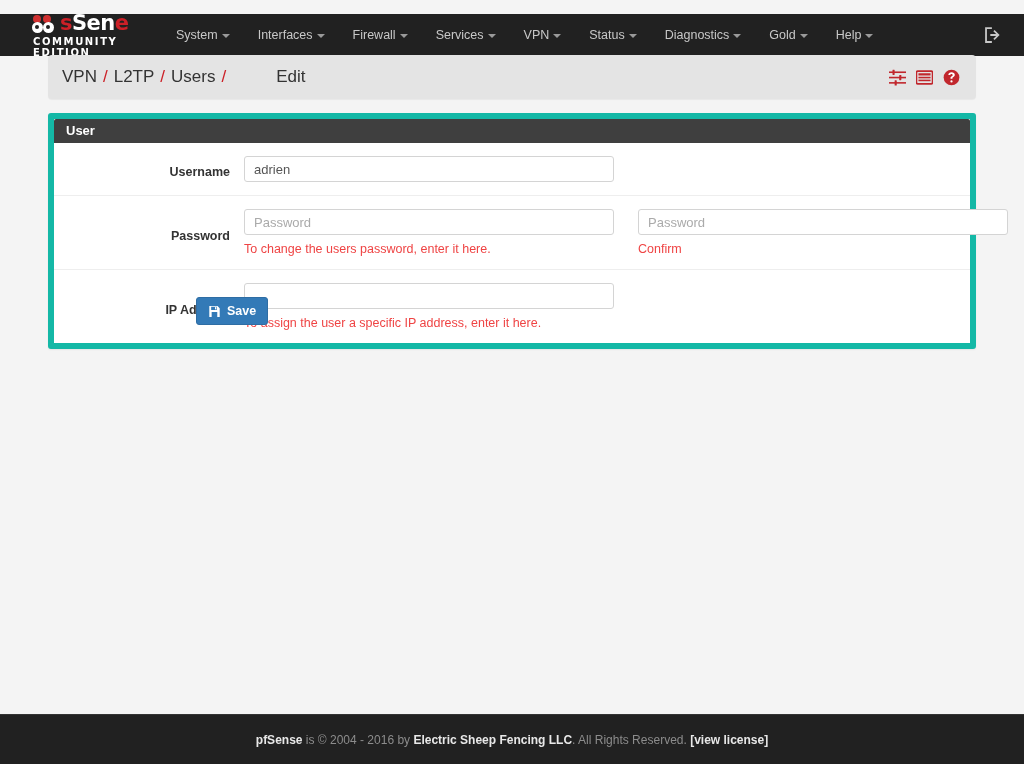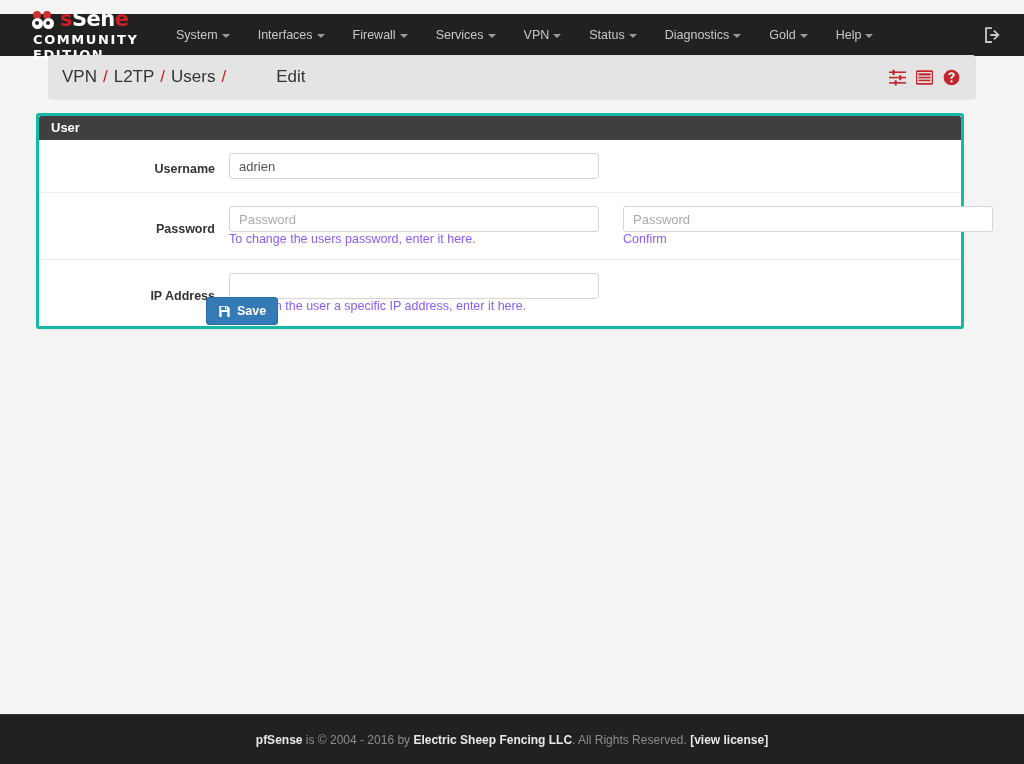--- a/index.html
+++ b/index.html
@@ -36,21 +36,21 @@
   .pf-c5 { width: 4px; height: 4px; background: #212121; left: 3px; top: 11px; }
   .pf-c6 { width: 4px; height: 4px; background: #212121; left: 14px; top: 11px; }
   .brand-word {
     font-family: "DejaVu Sans", sans-serif;
     font-size: 21px; font-weight: bold; line-height: 21px;
     letter-spacing: -0.5px;
   }
   .brand-word .w { color: #ffffff; }
   .brand-word .r { color: #cc2027; }
   .brand-sub {
-    color: #ffffff; font-size: 13px; font-weight: bold;
+    color: #ffffff; font-size: 10px; font-weight: bold;
     letter-spacing: 1.6px; margin-top: 2px; margin-left: 1px;
     font-family: "DejaVu Sans", sans-serif;
   }
   .navlinks { display: flex; align-items: center; margin-left: 22px; height: 36px; }
   .navlink {
     color: #c8c8c8; font-size: 12.5px; padding: 0 14px;
     height: 42px; line-height: 42px; cursor: pointer; white-space: nowrap;
   }
   .caret {
     display: inline-block; width: 0; height: 0; margin-left: 4px;
@@ -75,24 +75,24 @@
     display: flex; align-items: baseline;
   }
   .crumb span { cursor: pointer; }
   .crumb .sep { color: #cc2027; margin: 0 6px; cursor: default; }
   .crumb .last { color: #333; cursor: default; margin-left: 44px; }
   .crumb-icons { margin-left: auto; margin-right: 16px; display: flex; align-items: center; gap: 10px; }
   .cicon { width: 17px; height: 17px; cursor: pointer; color: #c1272d; }
 
   
   .panel {
-    position: absolute; left: 36px; top: 113px;
+    position: absolute; left: 48px; top: 113px;
     width: 928px;
     background: #ffffff;
-    border: 3px solid #14b8a6;
+    border: 6px solid #14b8a6;
     border-radius: 3px;
     box-shadow: 0 1px 2px rgba(0,0,0,0.06);
   }
   .panel-head {
     background: #3f3f3f; color: #fff;
     font-size: 13px; font-weight: bold;
     padding: 6px 12px; height: 24px; line-height: 12px;
     border-radius: 2px 2px 0 0;
   }
   .row {
@@ -112,24 +112,24 @@
   .fieldcol.a { width: 370px; }
   .fieldcol.b { width: 370px; margin-left: 24px; }
   .inp {
     height: 26px; border: 1px solid #d4d4d4; border-radius: 3px;
     background: #fff; font-size: 13px; color: #555;
     padding: 0 9px; width: 100%;
     font-family: "Liberation Sans", sans-serif;
     outline: none;
   }
   .inp::placeholder { color: #aaaaaa; }
-  .helptext { font-size: 12.5px; color: #8b5cf6; }
-
-  
-  .savewrap { position: absolute; left: 206px; top: 297px; }
+  .helptext { font-size: 12.5px; color: #ef4444; margin-top: 7px; }
+
+  
+  .savewrap { position: absolute; left: 196px; top: 297px; }
   .btn-save {
     display: inline-flex; align-items: center; gap: 6px;
     background: #337ab7; border: 1px solid #2e6da4;
     border-radius: 3px; color: #fff;
     font-size: 12.5px; font-weight: bold;
     padding: 6px 11px; cursor: pointer;
     font-family: "Liberation Sans", sans-serif;
   }
   .save-icon { width: 13px; height: 13px; }
 

